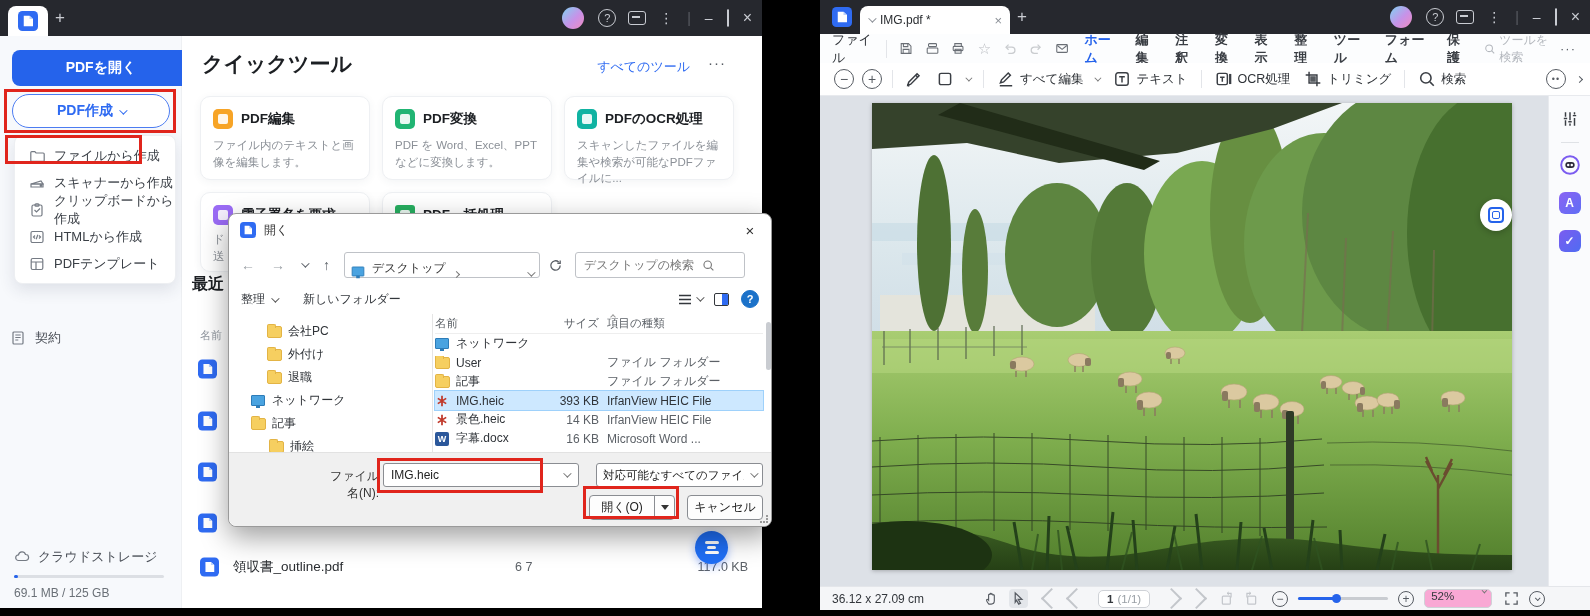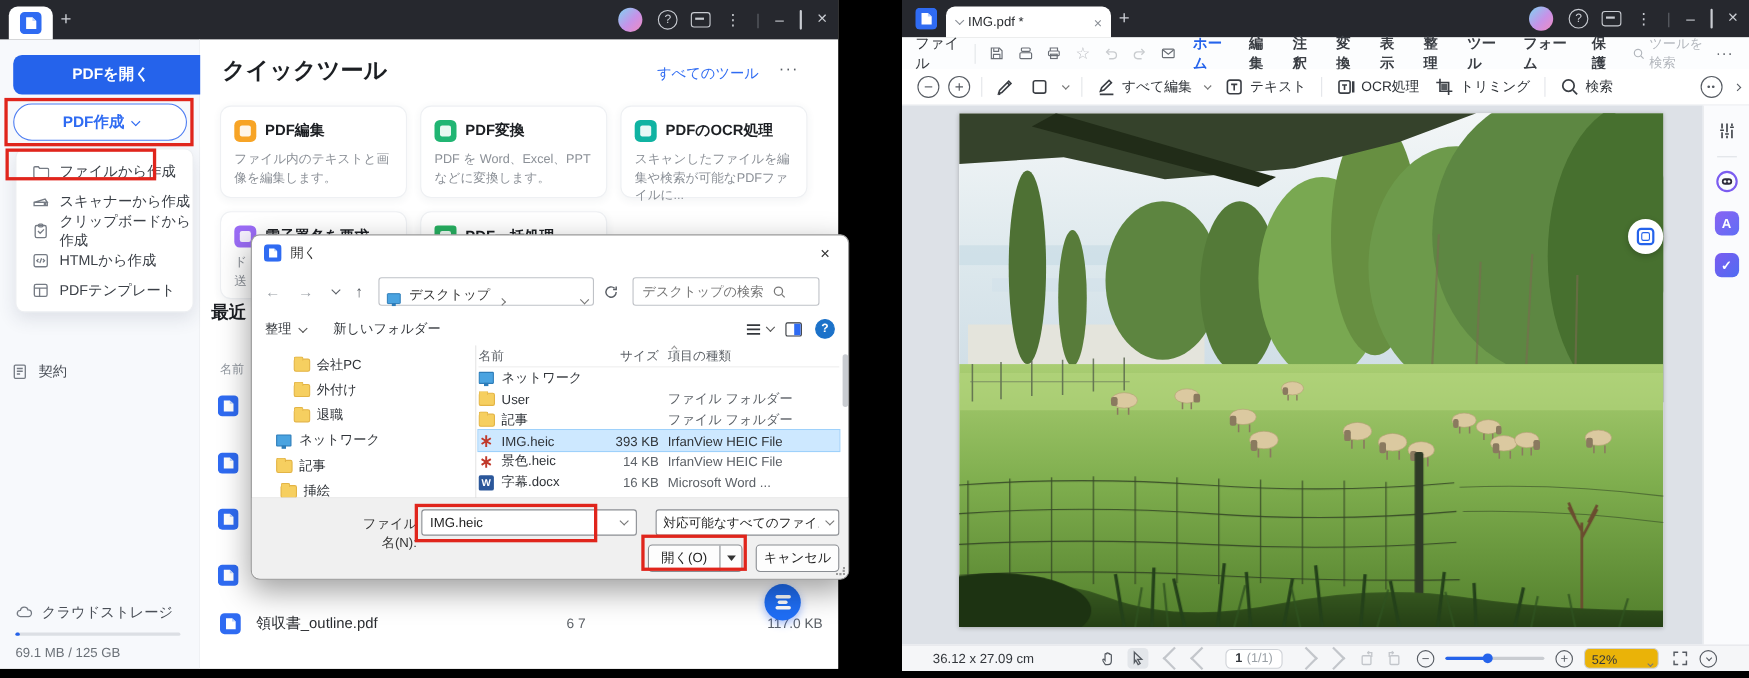--- a/index.html
+++ b/index.html
@@ -91,21 +91,21 @@
   #railR { position:absolute; right:0; top:96px; bottom:24px; width:42px; background:#fafbfd; border-left:1px solid #e8eaee; }
   .rail-ic { position:absolute; left:50%; transform:translateX(-50%); }
   .sq-ic { width:22px; height:22px; border-radius:6px; display:flex; align-items:center; justify-content:center; color:#fff; font-size:12px; font-weight:bold; }
   #statusR { position:absolute; left:0; bottom:0; right:0; height:24px; background:#f5f6f8; border-top:1px solid #e4e6ea; display:flex; align-items:center; font-size:12px; color:#33373c; }
   .sico { width:15px; height:15px; color:#565b62; }
   .sico.dis { color:#c3c6cb; }
   .pagebox { height:18px; border:1px solid #cfd2d7; border-radius:5px; background:#fff; padding:0 8px; display:flex; align-items:center; font-size:11.5px; }
   .slider { width:90px; height:3px; background:#c9ccd1; border-radius:2px; position:relative; }
   .slider .fill { position:absolute; left:0; top:0; height:3px; width:38px; background:#2563eb; border-radius:2px; }
   .slider .thumb { position:absolute; left:34px; top:-3px; width:9px; height:9px; border-radius:50%; background:#2563eb; }
-  .zoombox { height:19px; border:1px solid #cfd2d7; border-radius:5px; background:#eab308; padding:0 6px; display:flex; align-items:flex-end; font-size:11.5px; gap:21px; }
+  .zoombox { height:19px; border:1px solid #cfd2d7; border-radius:5px; background:#f9a8d4; padding:0 6px; display:flex; align-items:flex-start; font-size:11.5px; gap:21px; }
   .pill { position:absolute; right:36px; top:103px; width:32px; height:32px; background:#fff; border-radius:50%; box-shadow:0 2px 6px rgba(0,0,0,.22); display:flex; align-items:center; justify-content:center; z-index:3; }
   .pill b { width:16px; height:16px; border:2px solid #2563eb; border-radius:4px; position:relative; }
   .pill b::after { content:""; position:absolute; inset:2px; border:1.6px solid #2563eb; border-radius:2px; }
   .folder-f { width:15px; height:12px; background:#f6cf60; border:1px solid #e3b445; border-radius:2px; position:relative; flex:none; margin-right:6px; }
   .folder-f::before { content:""; position:absolute; left:-1px; top:-3px; width:7px; height:3px; background:#f6cf60; border:1px solid #e3b445; border-bottom:none; border-radius:2px 2px 0 0; }
   .monitor { width:14px; height:11px; background:#4aa3e0; border:1px solid #2d7cb8; border-radius:1px; position:relative; flex:none; margin-right:7px; }
   .monitor::after { content:""; position:absolute; left:4px; bottom:-3px; width:4px; height:3px; background:#2d7cb8; }
   .heic-ic { color:#c0392b; width:14px; height:14px; flex:none; margin-right:7px; font-weight:bold; }
   .word-ic { width:14px; height:14px; background:#2b579a; border-radius:2px; color:#fff; font-size:9px; font-weight:bold; display:flex; align-items:center; justify-content:center; flex:none; margin-right:7px; }
 </style>
@@ -492,21 +492,21 @@
         <span>退職</span>
       </div>
     <div class="titem" style="left:22px;top:78px;">
         <span class="monitor"></span>
         <span>ネットワーク</span>
       </div>
     <div class="titem" style="left:22px;top:101px;">
         <span class="folder-f"></span>
         <span>記事</span>
       </div>
-    <div class="titem" style="left:26px;top:124px;">
+    <div class="titem" style="left:40px;top:124px;">
         <span class="folder-f"></span>
         <span>挿絵</span>
       </div>
   </div>
   <div style="position:absolute;left:203px;top:100px;width:1px;height:140px;background:#e5e5e5;"></div>
 
   <div class="listpane">
     <div class="lhead">
       <span class="cname">名前</span>
       <span class="csize">サイズ</span>
@@ -853,21 +853,21 @@
       </svg>
     <div class="rail-ic sq-ic" style="top:96px;background:linear-gradient(135deg,#8a63f3,#5f6ef5);">
         <span>A</span>
       </div>
     <div class="rail-ic sq-ic" style="top:134px;background:linear-gradient(135deg,#7b5cf0,#4f6cf2);">
         <span>✓</span>
       </div>
   </div>
 
   <div id="statusR">
-    <span style="margin-left:28px;">36.12 x 27.09 cm</span>
+    <span style="margin-left:12px;">36.12 x 27.09 cm</span>
     <svg class="sico" style="margin-left:60px;">
         <use href="#s-hand"></use>
       </svg>
     <span style="background:#e3e6ea;border-radius:4px;padding:2px;margin-left:10px;display:flex;">
         <svg class="sico">
           <use href="#s-cursor"></use>
         </svg>
       </span>
     <span class="chev sico dis" style="transform:rotate(135deg);margin-left:16px;border-width:2px;"></span>
     <span class="chev sico dis" style="transform:rotate(135deg);margin-left:10px;border-width:2px;"></span>

